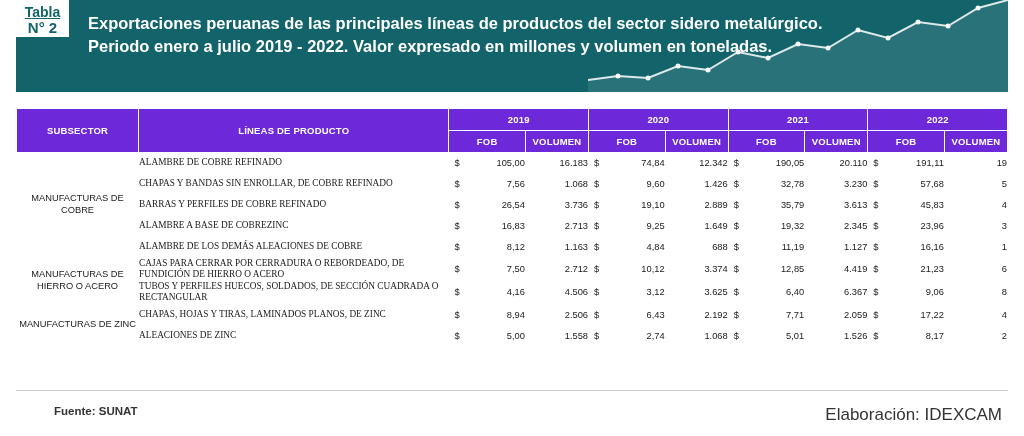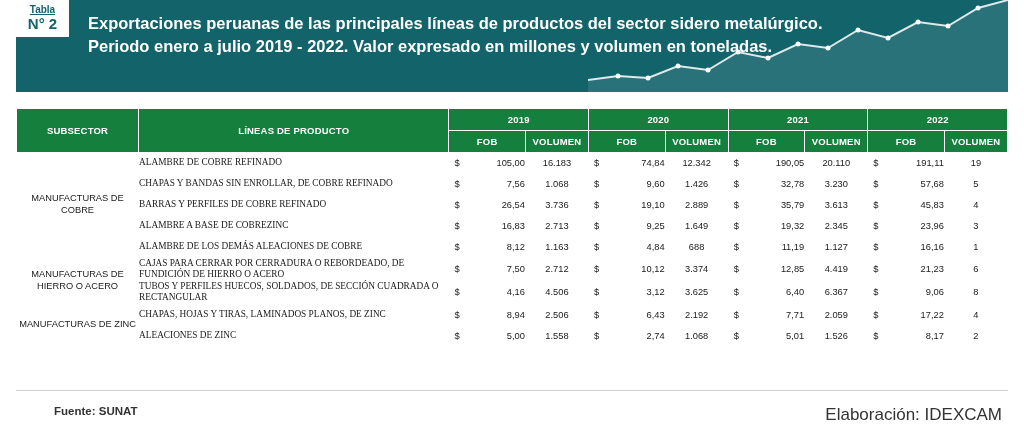--- a/index.html
+++ b/index.html
@@ -33,21 +33,21 @@
     left: 0; top: 0;
     width: 56px; height: 40px;
     background: #ffffff;
     border-right: 3px solid #12636a;
     border-bottom: 3px solid #12636a;
     color: #12636a;
     text-align: center;
     line-height: 1.05;
     padding-top: 5px;
   }
-  .badge .b1 { font-size: 10px; font-weight: bold; display: block; text-decoration: underline; }
+  .badge .b1 { font-size: 14px; font-weight: bold; display: block; text-decoration: underline; }
   .badge .b2 { font-size: 15px; font-weight: bold; display: block; }
   .header-title {
     position: absolute;
     left: 72px; top: 12px;
     width: 760px;
     color: #ffffff;
     font-size: 16.5px;
     font-weight: bold;
     line-height: 1.42;
     z-index: 3;
@@ -62,21 +62,21 @@
   table.data {
     border-collapse: collapse;
     width: 992px;
     table-layout: fixed;
   }
   table.data th, table.data td {
     border: 1px solid #ffffff;
     padding: 0;
   }
   thead th {
-    background: #15803d;
+    background: #6d28d9;
     color: #ffffff;
     font-size: 9.5px;
     font-weight: bold;
     letter-spacing: .2px;
     text-align: center;
     height: 22px;
   }
   th.subsector { width: 118px; }
   th.lineas { width: 300px; }
   th.yr { }
@@ -107,21 +107,21 @@
     position: relative;
   }
   td.money .sign {
     position: absolute;
     left: 5px;
     top: 50%;
     transform: translateY(-50%);
     font-size: 9.3px;
   }
   td.vol {
-    text-align: center;
+    text-align: right;
     padding-right: 7px;
   }
 
   
   .footer {
     position: absolute;
     left: 16px; top: 390px;
     width: 992px; height: 46px;
     border-top: 1px solid #cfcfcf;
   }

